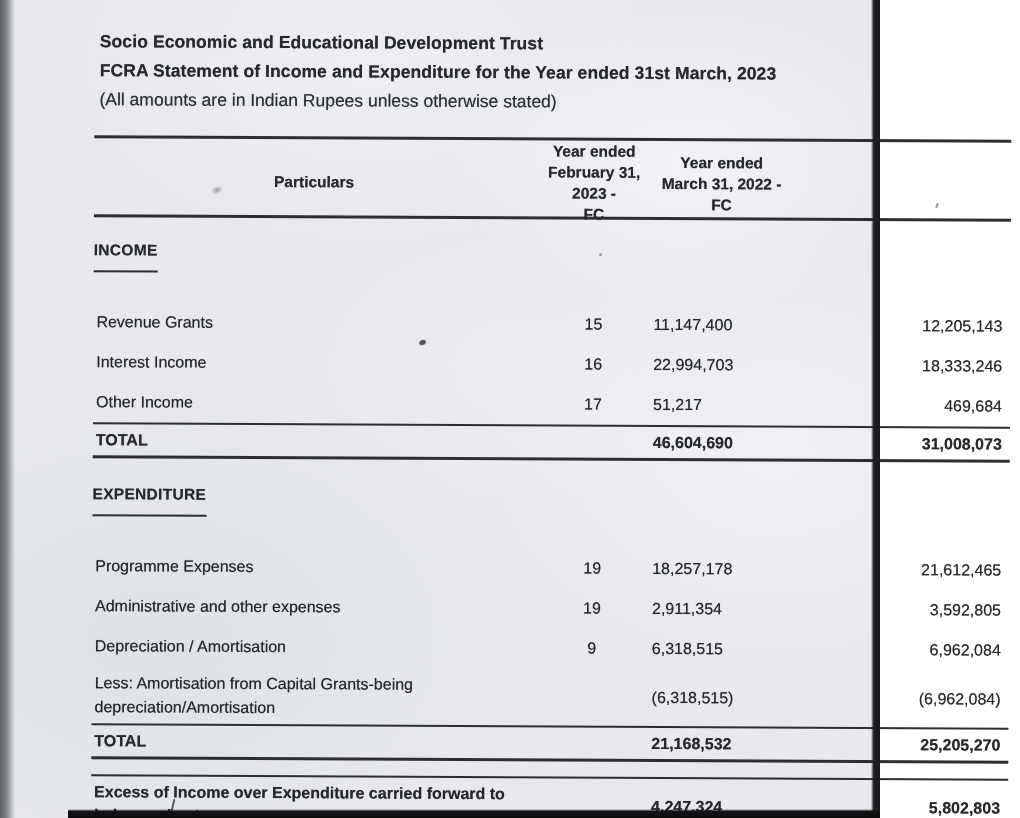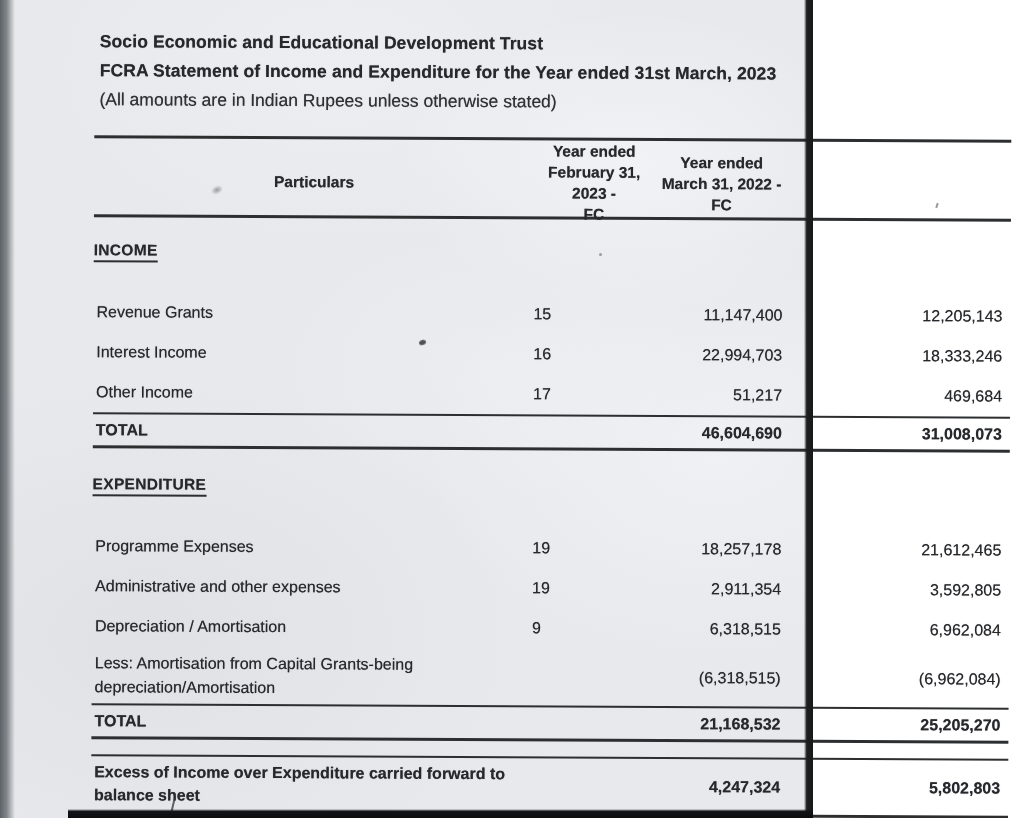--- a/index.html
+++ b/index.html
@@ -3,21 +3,21 @@
 <meta charset="utf-8">
 <style>
   html, body {
     margin: 0; padding: 0;
     width: 1020px; height: 818px;
     overflow: hidden;
     font-family: "Liberation Sans", "DejaVu Sans", sans-serif;
   }
   .page {
     position: relative;
-    width: 813px; height: 818px;
+    width: 880px; height: 818px;
     background:
       radial-gradient(ellipse 340px 220px at 78% 20%, rgba(248,250,252,0.55), transparent 70%),
       radial-gradient(ellipse 420px 300px at 88% 55%, rgba(246,248,250,0.5), transparent 70%),
       radial-gradient(ellipse 420px 260px at 42% 8%,  rgba(241,243,246,0.5), transparent 70%),
       radial-gradient(ellipse 520px 360px at 18% 78%, rgba(214,217,221,0.45), transparent 72%),
       radial-gradient(ellipse 300px 200px at 60% 45%, rgba(240,242,245,0.4), transparent 70%),
       #e7e9ec;
   }
   .sheet {
     position: absolute; left: 0; top: 0; width: 1020px;
@@ -35,28 +35,28 @@
 
   .thead {
     border-top: 3px solid #2c2e30;
     border-bottom: 3px solid #2c2e30;
     height: 76px;
     align-items: center;
   }
   .thead .hcell { text-align: center; font-weight: 700; font-size: 15.5px; line-height: 21px; }
 
   .section-heading { margin-top: 24px; font-size: 15.5px; font-weight: 700; }
-  .section-heading .ul { display: inline-block; border-bottom: 2.2px solid #2c2e30; padding-bottom: 1px; letter-spacing: 0.3px; }
+  .section-heading .ul { display: inline-block; border-bottom: 2.2px solid #2c2e30; padding-bottom: 11px; letter-spacing: 0.3px; }
 
   .items { margin-top: 30px; }
   .item { height: 40px; align-items: center; font-size: 16px; }
   .item.tall { height: 57px; }
   .c1 { padding-left: 3px; line-height: 24px; }
-  .c2 { }
-  .c3 { text-align: right; padding-right: 6px; }
+  .c2 { text-align: center; }
+  .c3 { padding-right: 6px; }
   .c4 { text-align: right; padding-right: 8px; }
 
   .total-row {
     border-top: 2.6px solid #2c2e30;
     border-bottom: 3px solid #2c2e30;
     height: 31px;
     align-items: center;
     font-size: 16px; font-weight: 700;
   }
   .gap { height: 15px; }

